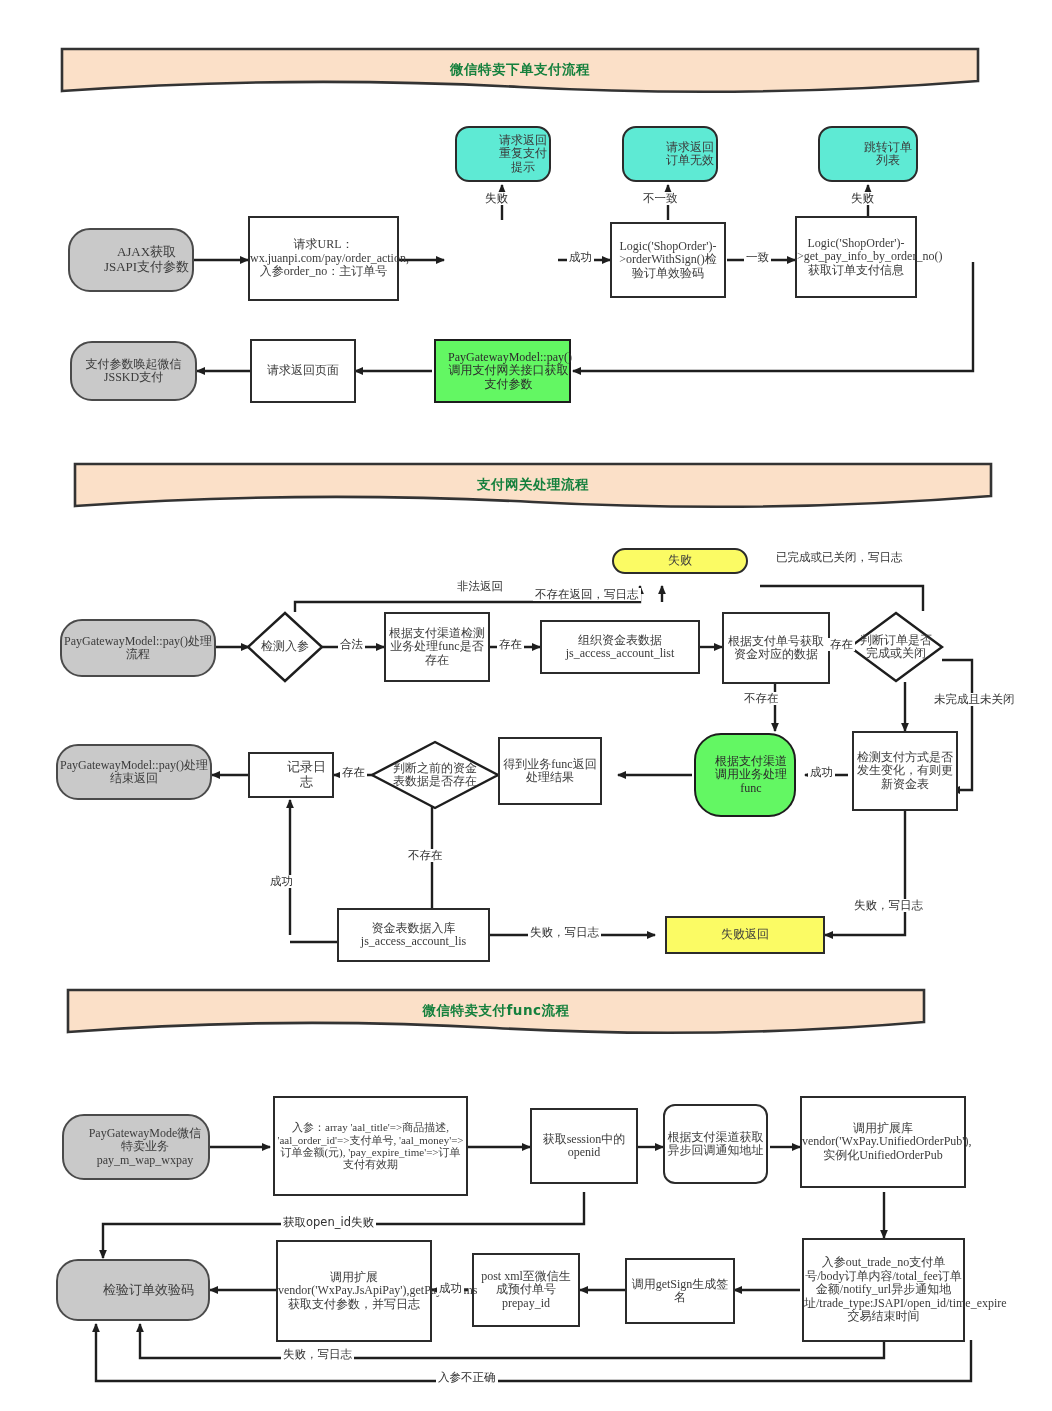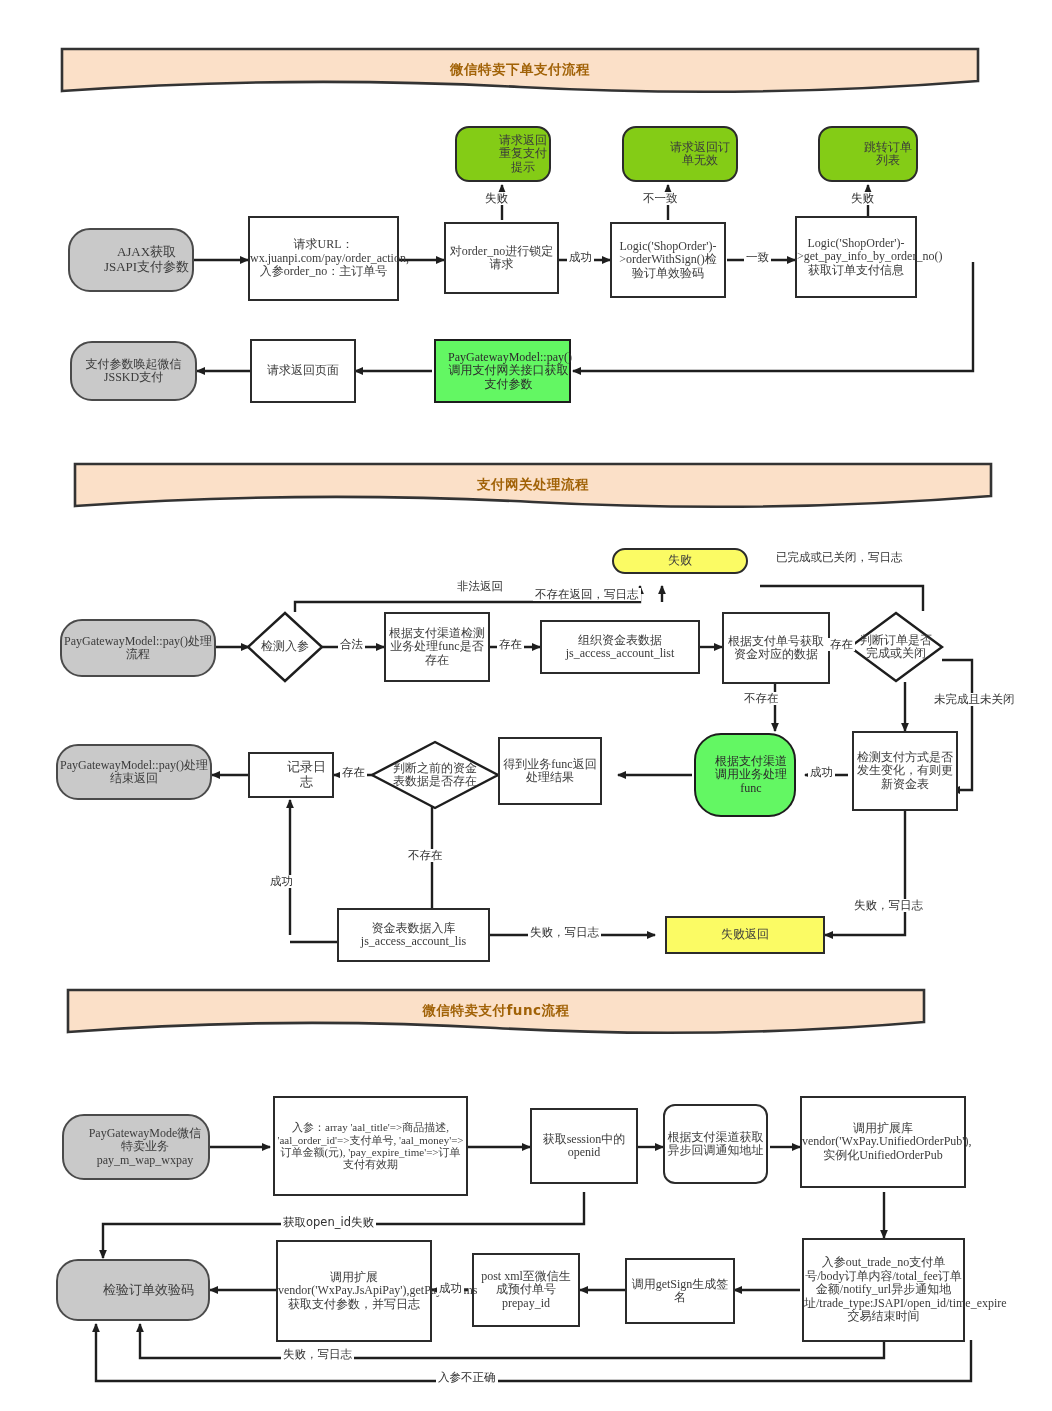--- a/index.html
+++ b/index.html
@@ -6,31 +6,31 @@
   body{width:1052px;height:1411px;position:relative;
        font-family:"Liberation Serif","DejaVu Serif",serif;
        -webkit-font-smoothing:none;}
   #canvas{position:absolute;left:0;top:0;width:1052px;height:1411px;overflow:hidden;}
   svg.layer{position:absolute;left:0;top:0;width:1052px;height:1411px;pointer-events:none;}
 
   
   .banner{position:absolute;}
   .banner .bannertext{position:absolute;left:0;right:0;top:14px;text-align:center;
       font-family:"DejaVu Sans","Liberation Sans",sans-serif;
-      font-size:13.5px;font-weight:bold;color:#a16207;letter-spacing:.5px;}
+      font-size:13.5px;font-weight:bold;color:#15803d;letter-spacing:.5px;}
 
   
   .node{position:absolute;box-sizing:border-box;display:flex;align-items:center;
         justify-content:center;text-align:center;color:#3b3b3b;line-height:1.12;
         overflow:visible;}
   .node span{display:block;width:100%;padding:0 2px;}
   .rect{border:2px solid #2b2b2b;background:#ffffff;}
   .term{border:2px solid #4a4a4a;background:#c9c9c9;border-radius:22px;}
   .green{border:2px solid #1d1d1d;background:#63f763;color:#2c2c2c;padding-left:12px;}
-  .yellowterm{border:2px solid #2b2b2b;background:#84cc16;border-radius:14px;color:#3b3b3b;padding-left:40px;}
+  .yellowterm{border:2px solid #2b2b2b;background:#5eead4;border-radius:14px;color:#3b3b3b;padding-left:40px;}
   .yellowrect{border:2px solid #2b2b2b;background:#fbfb64;color:#3b3b3b;}
   .stadium{border:2px solid #2b2b2b;background:#fbfb64;border-radius:14px;color:#3b3b3b;}
   .note{border:2px solid #2b2b2b;background:#bcd7ee;color:#222;}
   .diamond-label{position:absolute;display:flex;align-items:center;justify-content:center;
         text-align:center;color:#3b3b3b;line-height:1.1;} .fs11{font-size:11px;} .fs12{font-size:12px;}
   .fs13{font-size:13px;padding-left:31px;}
 
   
   .elabel{position:absolute;font-size:11.5px;color:#303030;white-space:nowrap;
           background:#ffffff;padding:0 2px;line-height:1.1;
@@ -130,33 +130,30 @@
   </svg>
 
   <div class="node term fs13" style="left:68px;top:228px;width:126px;height:64px;">
     <span>AJAX获取JSAPI支付参数</span>
     </div>
 
   <div class="node rect fs12" style="left:248px;top:216px;width:151px;height:85px;">
     <span>请求URL：wx.juanpi.com/pay/order_action,入参order_no：主订单号</span>
     </div>
 
-  <div class="node rect fs12" style="left:444px;top:222px;width:115px;height:72px;">
-    <span>对order_no进行锁定请求</span>
-    </div>
 
   <div class="node yellowterm fs12" style="left:455px;top:126px;width:96px;height:56px;">
     <span>请求返回重复支付提示</span>
     </div>
 
   <div class="node rect fs12" style="left:610px;top:222px;width:116px;height:76px;">
     <span>Logic('ShopOrder')-&gt;orderWithSign()检验订单效验码</span>
     </div>
 
-  <div class="node yellowterm fs12" style="left:622px;top:126px;width:116px;height:56px;align-items:center;">
+  <div class="node yellowterm fs12" style="left:622px;top:126px;width:96px;height:56px;align-items:center;">
     <span>请求返回订单无效</span>
     </div>
 
   <div class="node rect fs12" style="left:795px;top:216px;width:122px;height:82px;">
     <span>Logic('ShopOrder')-&gt;get_pay_info_by_order_no()获取订单支付信息</span>
     </div>
 
   <div class="node yellowterm fs12" style="left:818px;top:126px;width:100px;height:56px;">
     <span>跳转订单列表</span>
     </div>

